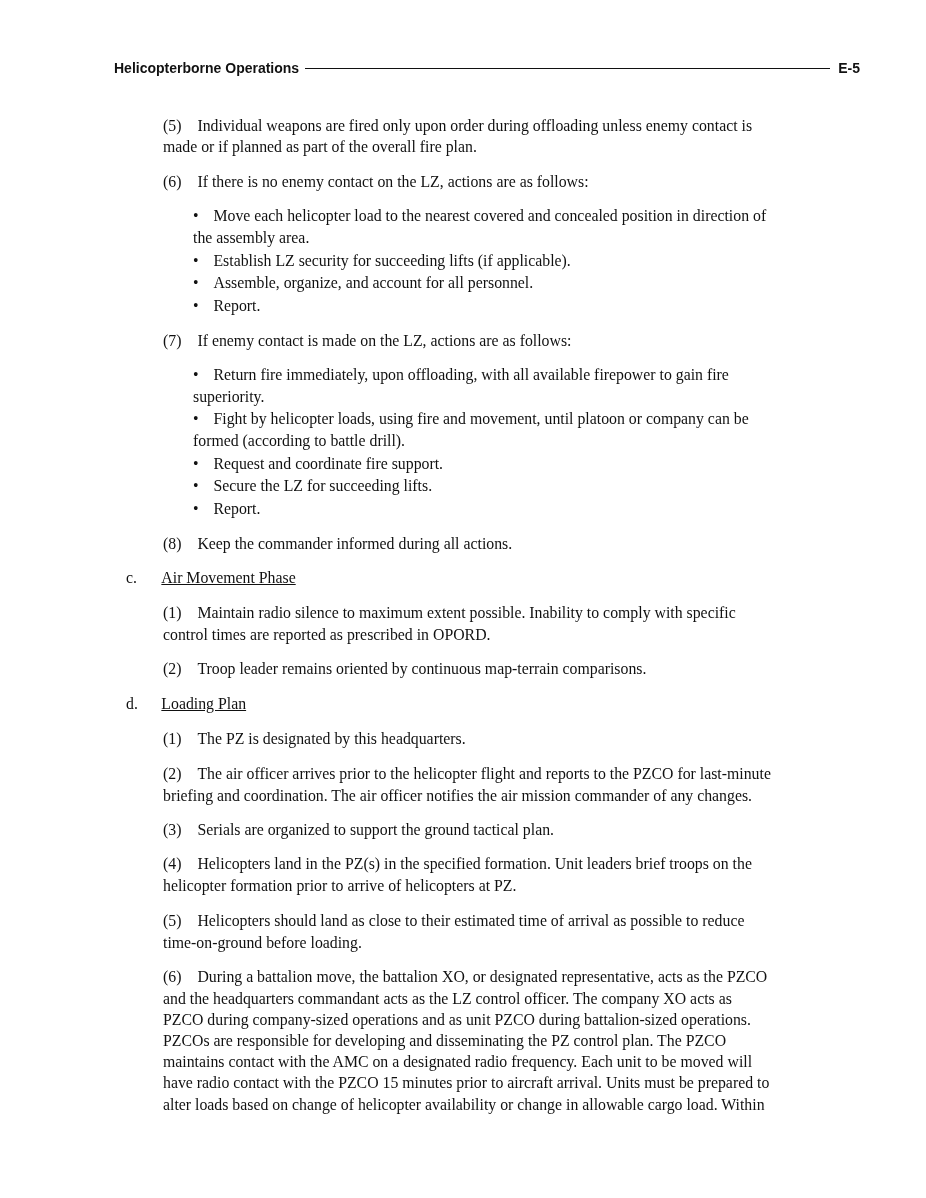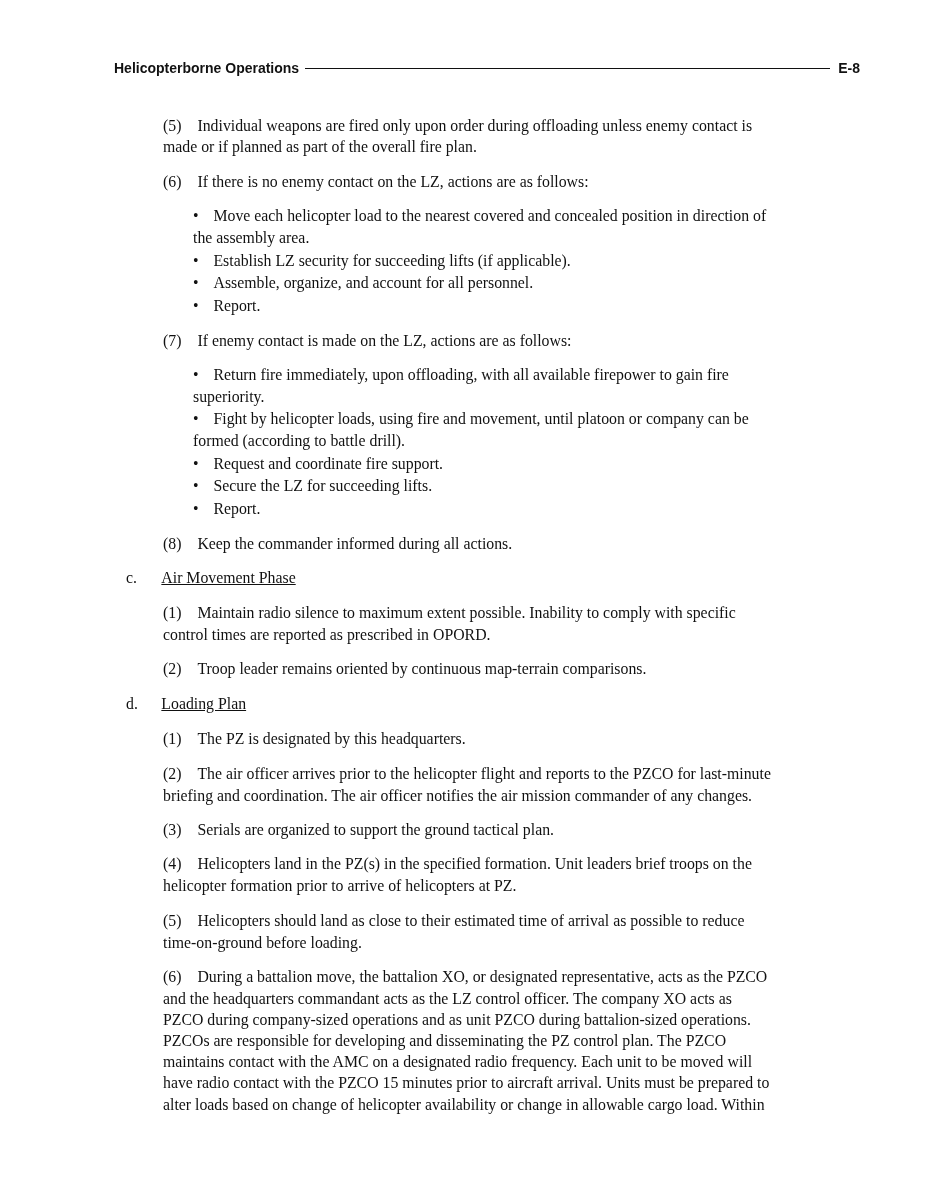--- a/index.html
+++ b/index.html
@@ -20,21 +20,21 @@
   .bullet { display: inline-block; width: 22px; }
   .u { text-decoration: underline; }
   .letter { display: inline-block; width: 38px; }
 </style>
 </head>
 <body>
 
 <div class="header">
   <span>Helicopterborne Operations</span>
   <span class="rule"></span>
-  <span>E-8</span>
+  <span>E-5</span>
 </div>
 
 <div class="page">
 
   <div class="line" style="left:163px; top:115px;">
     <span class="num">(5)</span><span>Individual weapons are fired only upon order during offloading unless enemy contact is</span>
   </div>
   <div class="line" style="left:163px; top:136px;">made or if planned as part of the overall fire plan.</div>
 
   <div class="line" style="left:163px; top:171px;">

